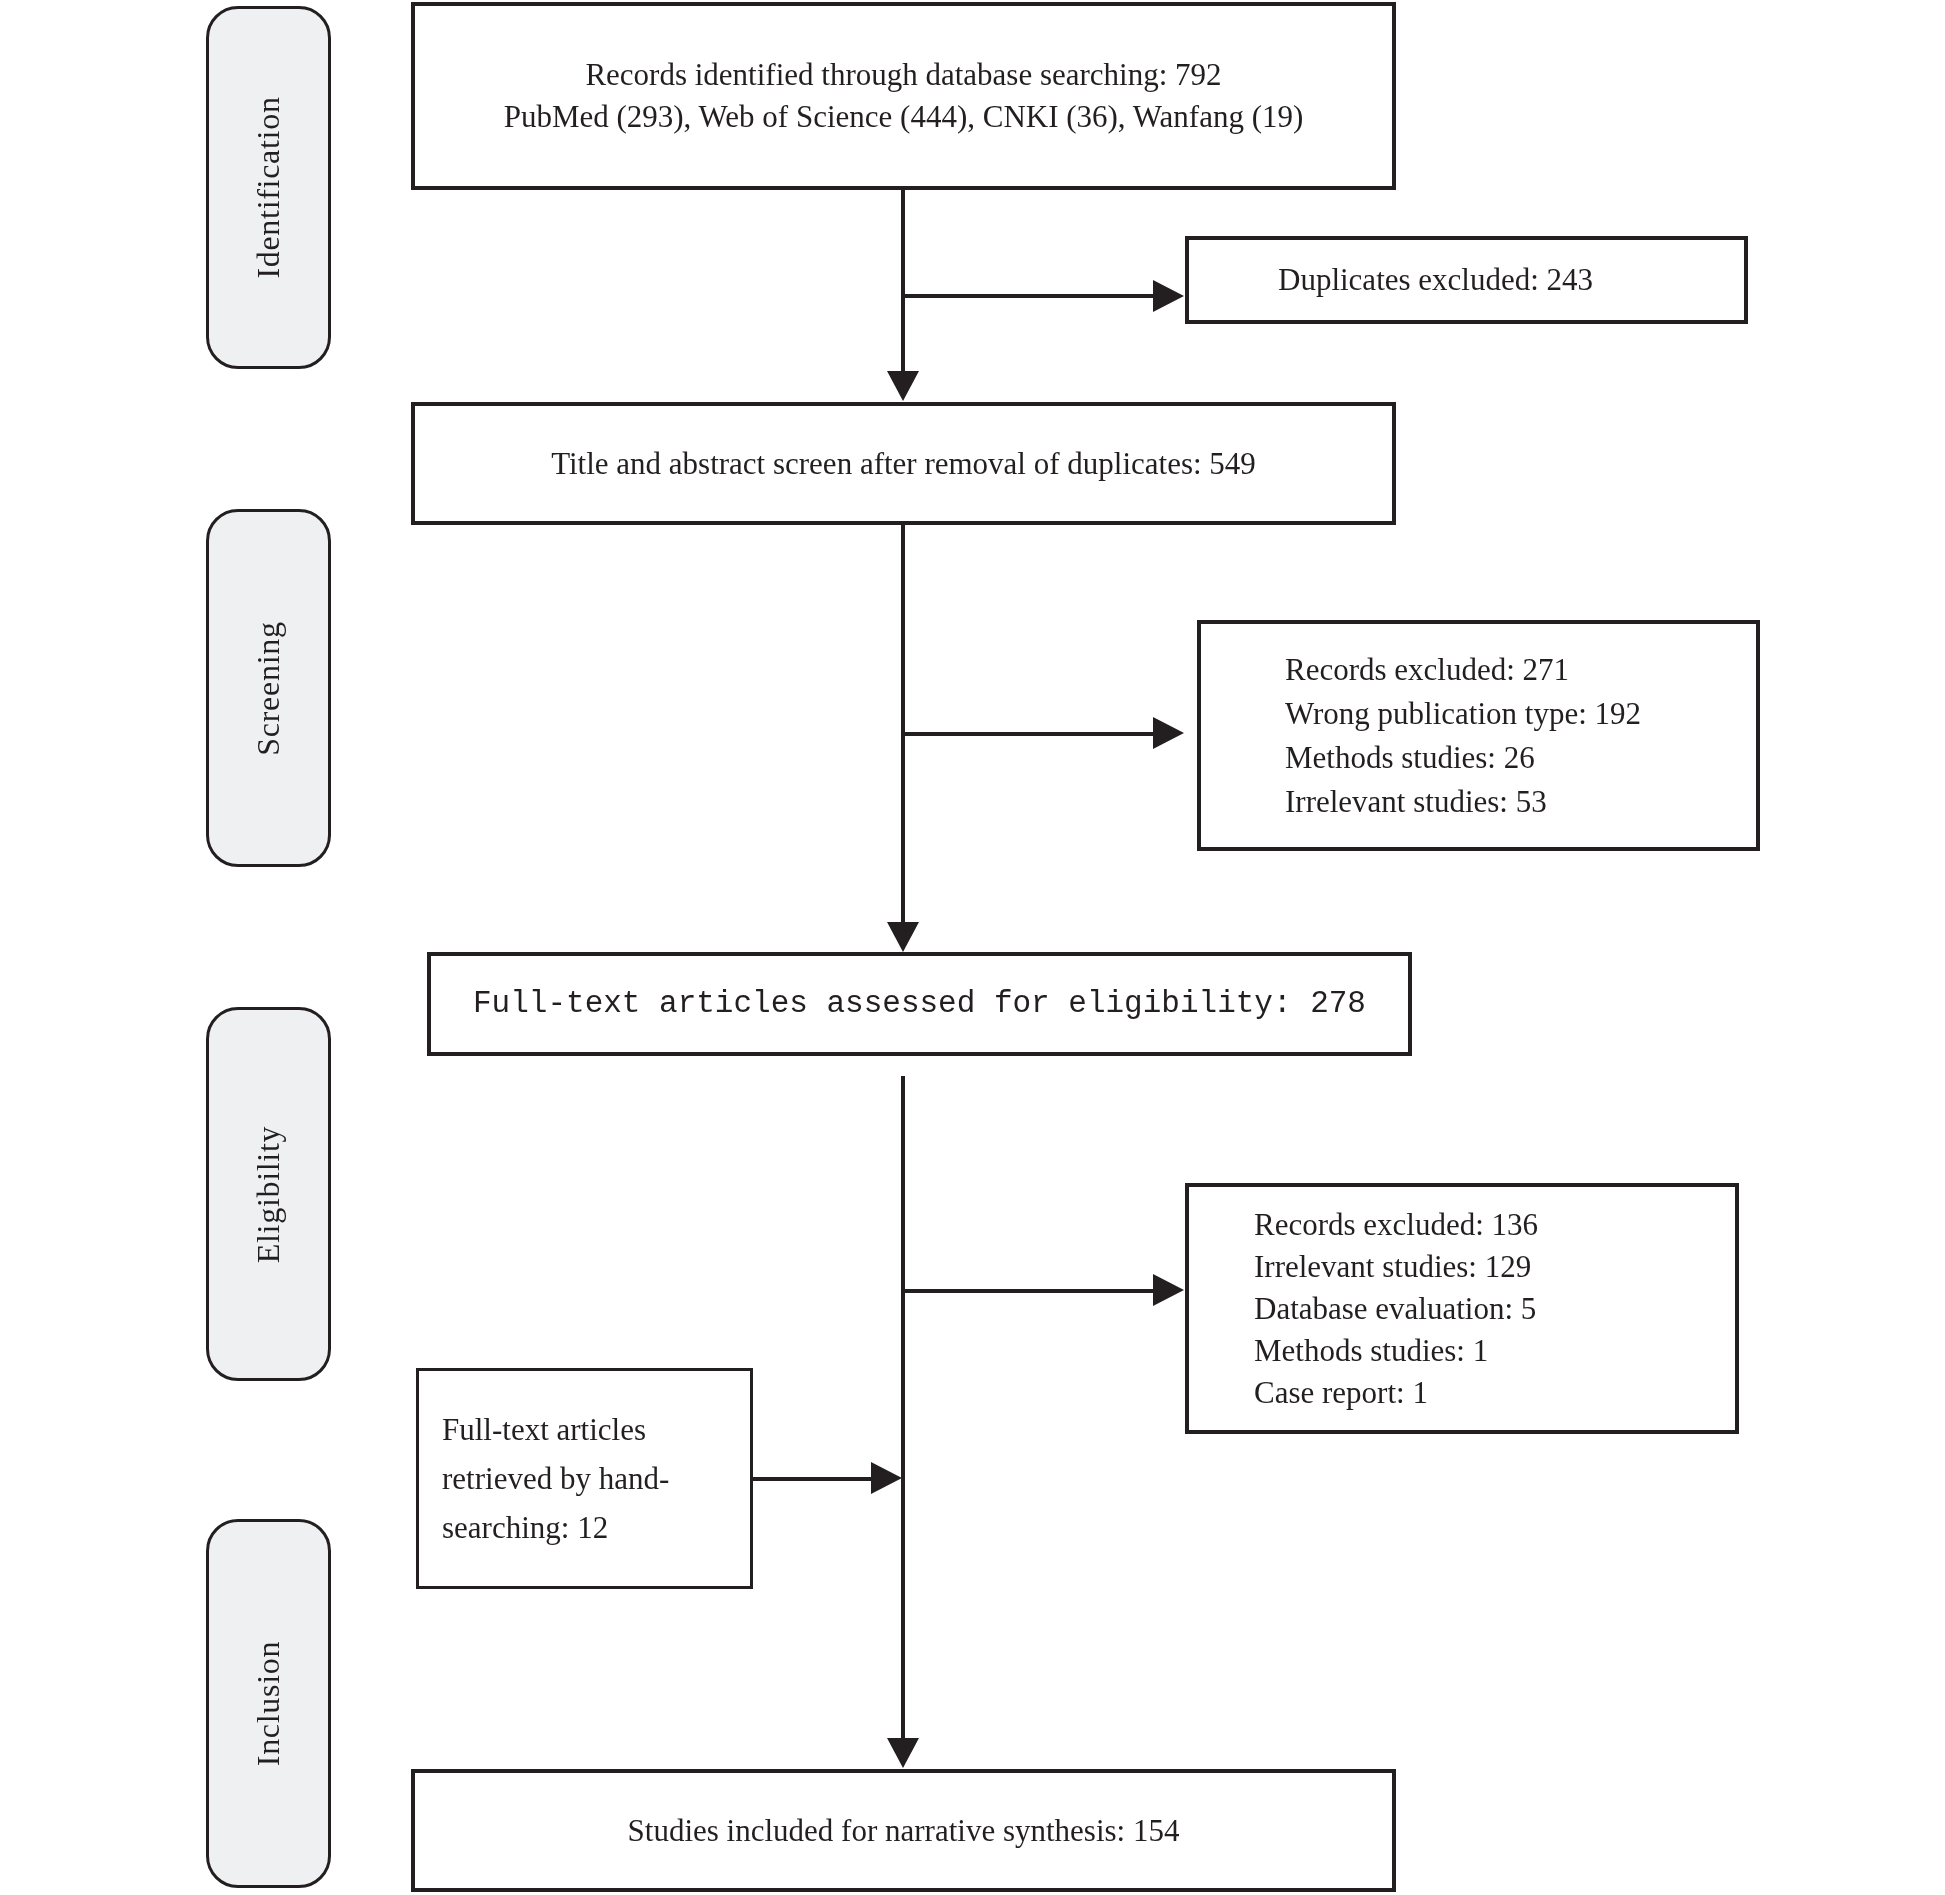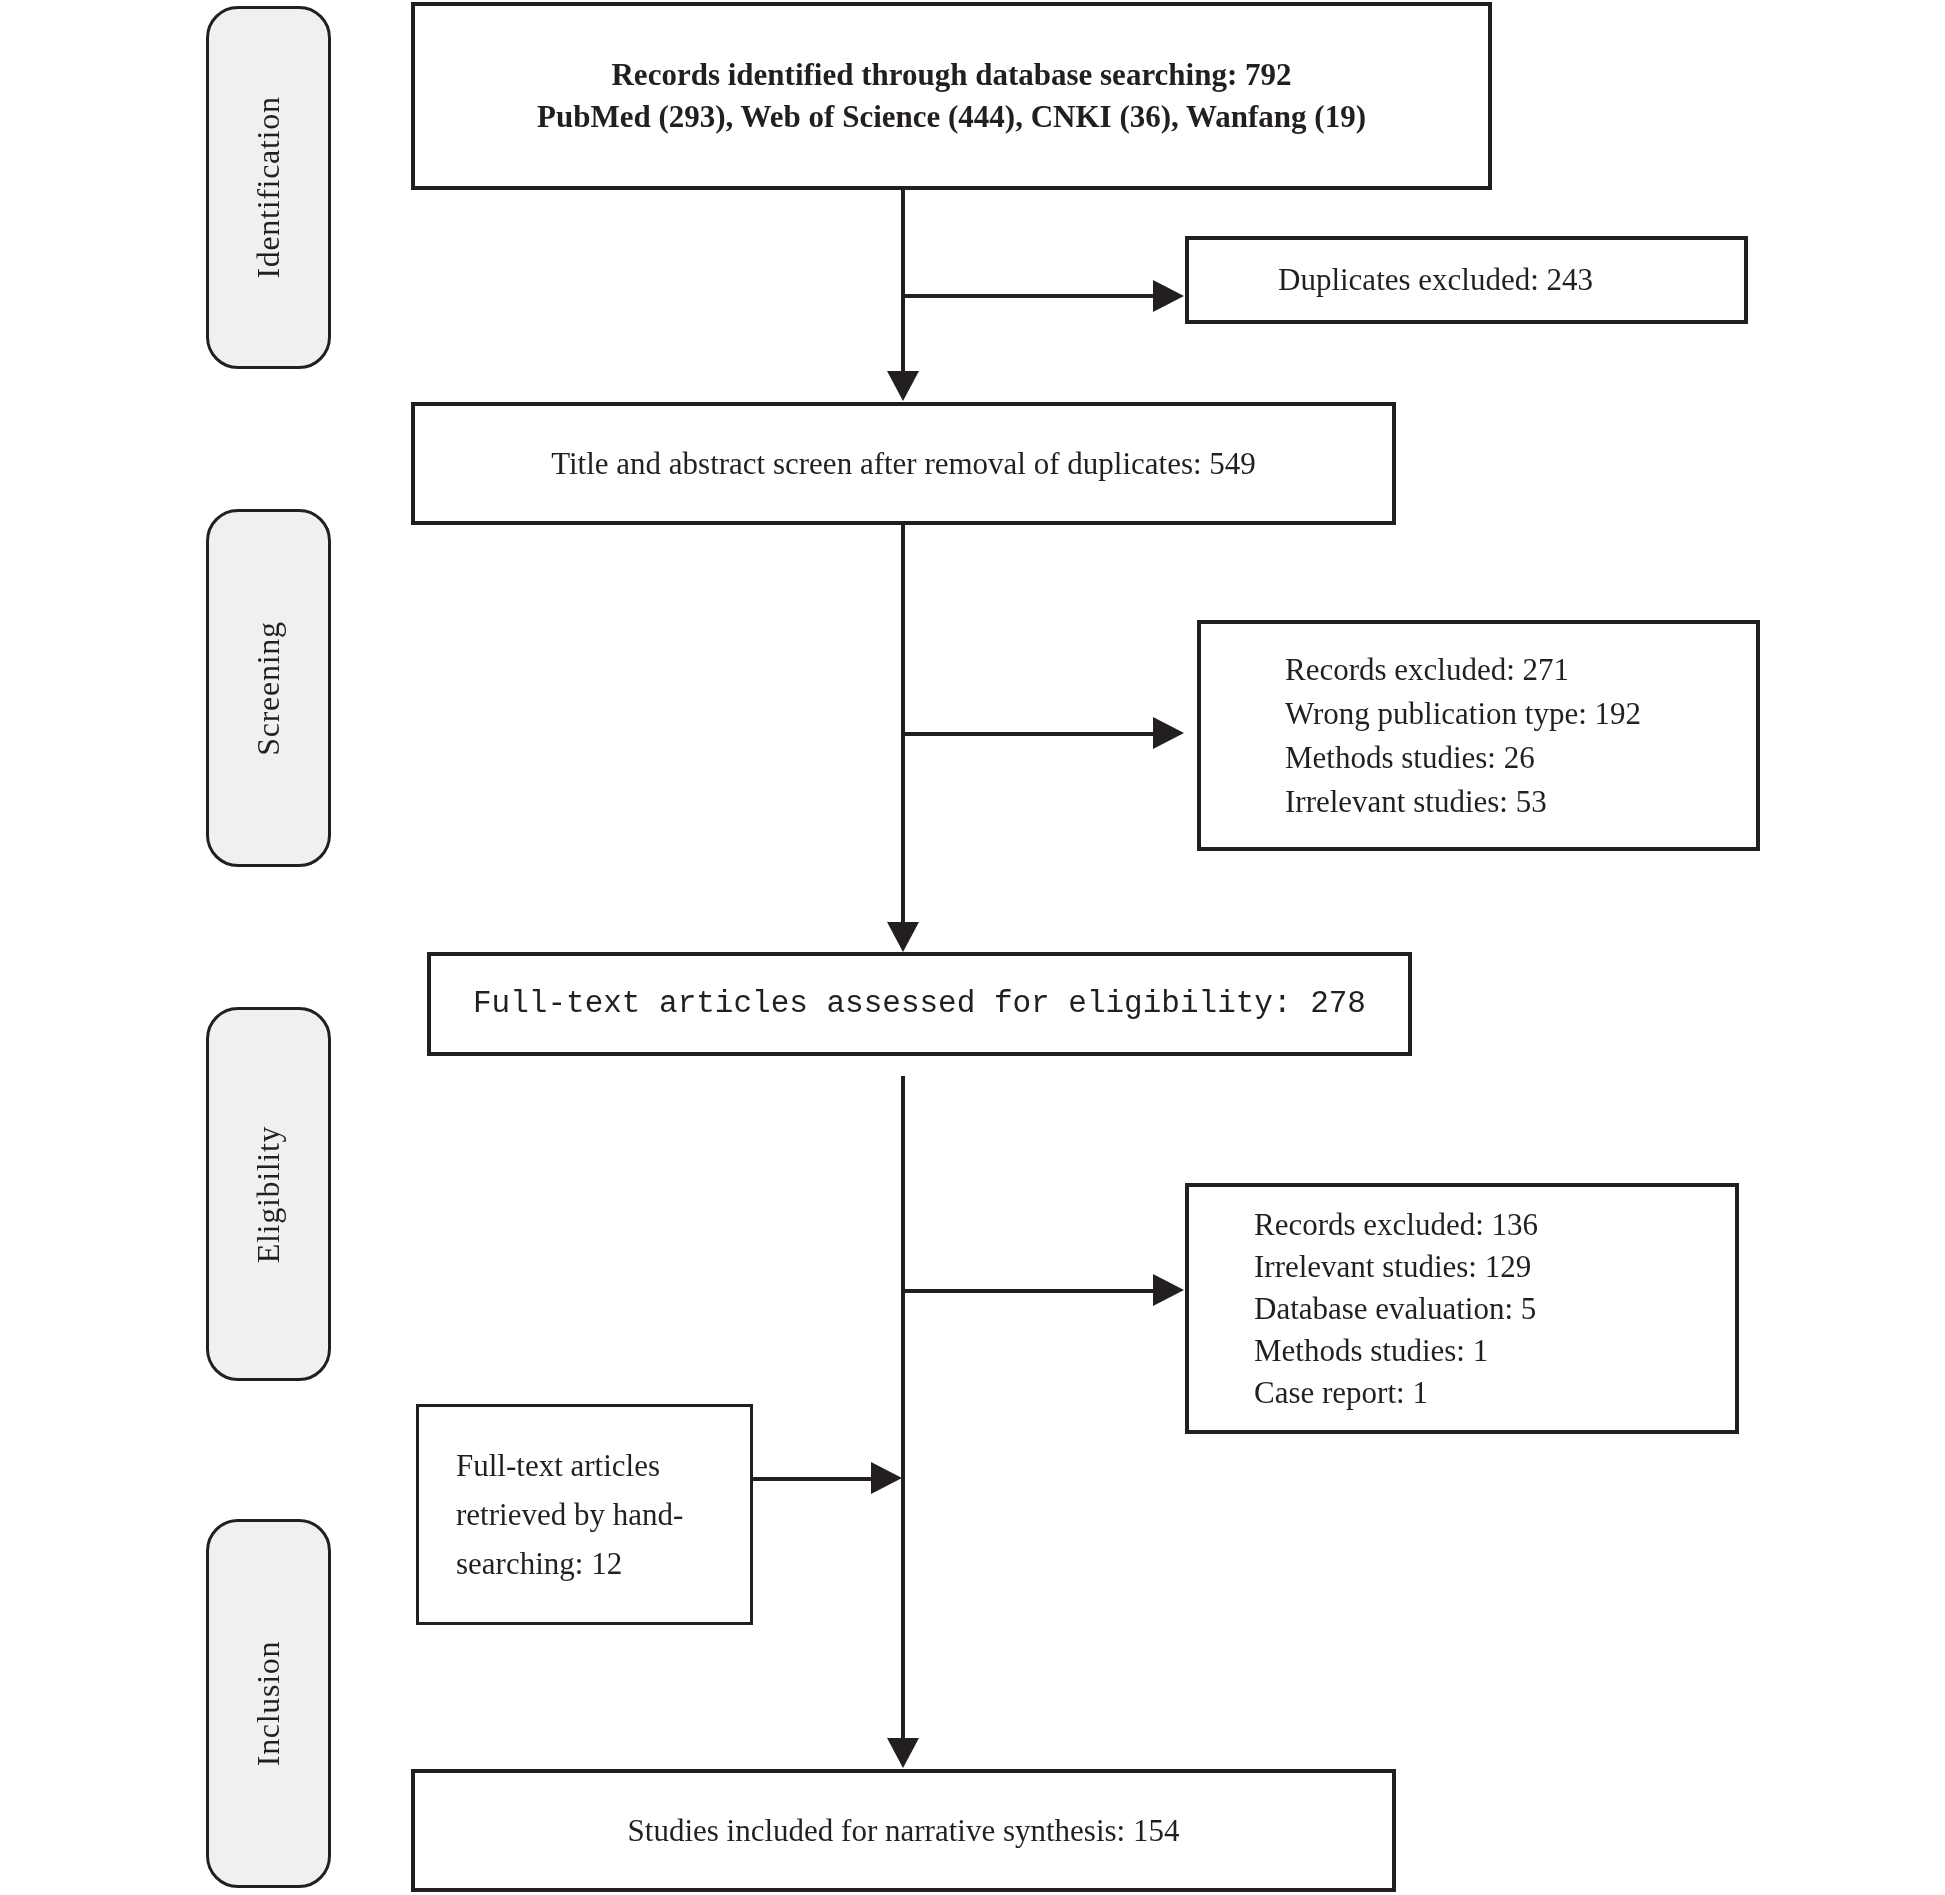--- a/index.html
+++ b/index.html
@@ -47,29 +47,29 @@
     border: 4.4px solid #231f20;
     font-size: 31px;
     line-height: 42px;
     display: flex;
     flex-direction: column;
     justify-content: center;
   }
   .box.centered { align-items: center; text-align: center; }
   .box.leftpad  { align-items: flex-start; text-align: left; }
 
-  #box-identified { left: 411px; top: 1.5px;    width: 1081px; height: 188px; font-weight: bold; }
+  #box-identified { left: 411px; top: 1.5px;    width: 985px; height: 188px; }
   #box-screen     { left: 411px; top: 402px;  width: 985px; height: 123px; }
   #box-fulltext   { left: 427px; top: 952px; width: 985px; height: 104px; font-family: Liberation Mono, monospace; }
   #box-included   { left: 411px; top: 1769px; width: 985px; height: 123px; }
 
   #box-duplicates { left: 1185px; top: 236px;  width: 563px; height: 88px; padding-left: 89px; }
   #box-excl-screening  { left: 1185px; top: 620px;  width: 563px; height: 231px; padding-left: 84px; line-height: 44px; margin-left: 12px; }
   #box-excl-eligibility{ left: 1185px; top: 1183px; width: 554px; height: 251px; padding-left: 65px;  line-height: 42px; }
-  #box-handsearch { left: 416px; top: 1368px; width: 337px; height: 221px; padding-left: 37px; line-height: 49px; border-width: 3.6px; margin-top: 36px; }
+  #box-handsearch { left: 416px; top: 1368px; width: 337px; height: 221px; padding-left: 23px; line-height: 49px; border-width: 3.6px; }
 
   
   .vline, .hline {
     position: absolute;
     background: #231f20;
   }
   .vline { width: 3.6px; }
   .hline { height: 3.6px; }
   #v-identified-screen { left: 901px; top: 189px;  height: 184px; }
   #v-screen-fulltext   { left: 901px; top: 525px;  height: 398px; }

